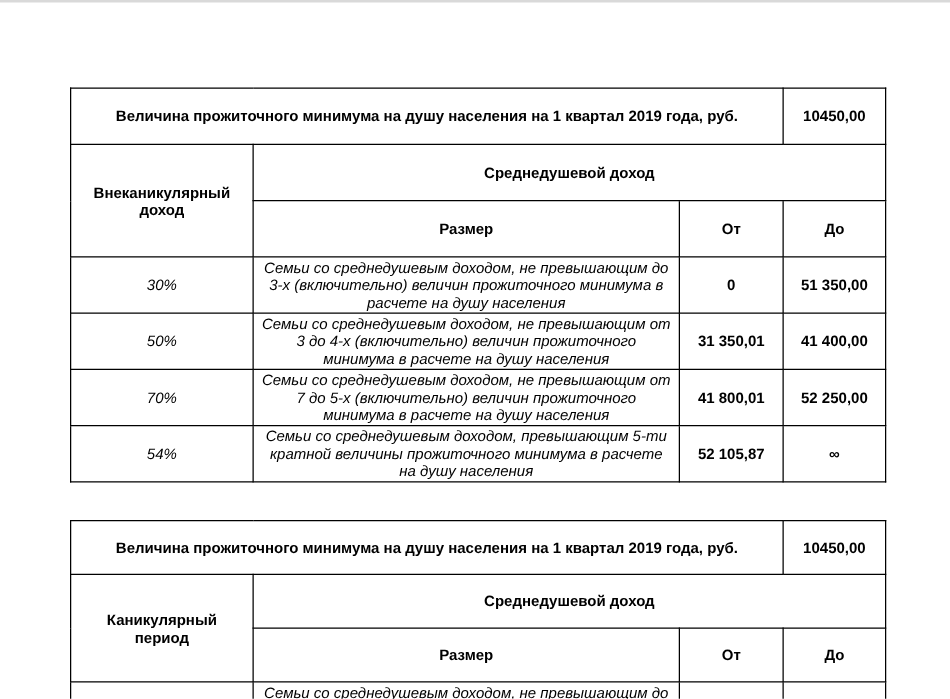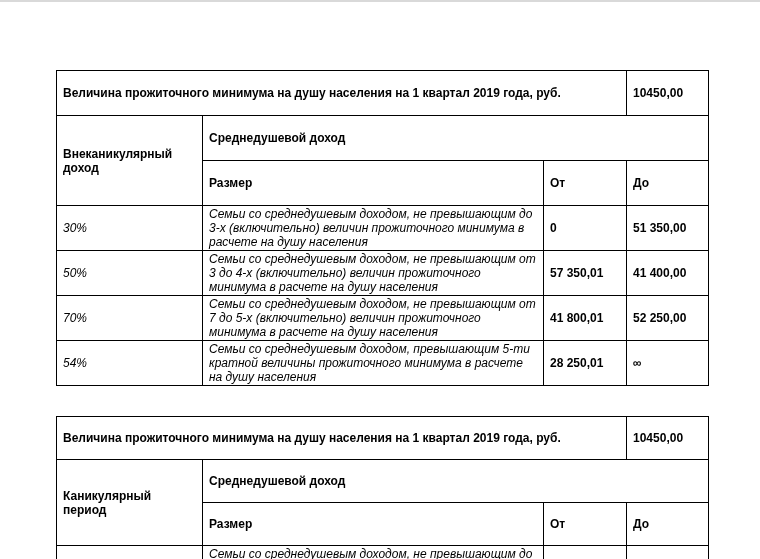--- a/index.html
+++ b/index.html
@@ -27,21 +27,21 @@
     table-layout: fixed;
     width: 652px;
     background: #ffffff;
   }
   table.minimum-table.t1 { margin-top: 68px; }
   table.minimum-table.t2 { margin-top: 30px; }
   table.minimum-table td, table.minimum-table th {
     border: 1px solid #000000;
     padding: 1px 6px;
     vertical-align: middle;
-    text-align: left;
+    text-align: center;
     font-size: 12px;
     line-height: 14px;
     overflow: hidden;
   }
   .col-period { width: 146px; }
   .col-size   { width: 341px; }
   .col-from   { width: 83px;  }
   .col-to     { width: 82px;  }
 
   tr.r-title { height: 17px; }
@@ -90,33 +90,33 @@
     <tbody>
         <tr>
           <td class="pct">30%</td>
           <td class="desc">Семьи со среднедушевым доходом, не превышающим до 3-х (включительно) величин прожиточного минимума в расчете на душу населения</td>
           <td class="num">0</td>
           <td class="num">51 350,00</td>
         </tr>
         <tr>
           <td class="pct">50%</td>
           <td class="desc">Семьи со среднедушевым доходом, не превышающим от 3 до 4-х (включительно) величин прожиточного минимума в расчете на душу населения</td>
-          <td class="num">57 350,01</td>
+          <td class="num">31 350,01</td>
           <td class="num">41 400,00</td>
         </tr>
         <tr>
           <td class="pct">70%</td>
           <td class="desc">Семьи со среднедушевым доходом, не превышающим от 7 до 5-х (включительно) величин прожиточного минимума в расчете на душу населения</td>
           <td class="num">41 800,01</td>
           <td class="num">52 250,00</td>
         </tr>
         <tr>
           <td class="pct">54%</td>
           <td class="desc">Семьи со среднедушевым доходом, превышающим 5-ти кратной величины прожиточного минимума в расчете на душу населения</td>
-          <td class="num">28 250,01</td>
+          <td class="num">52 105,87</td>
           <td class="num">∞</td>
         </tr>
       </tbody>
   </table>
 
   <table class="minimum-table t2">
     <colgroup>
       <col class="col-period">
         <col class="col-size">
         <col class="col-from">

